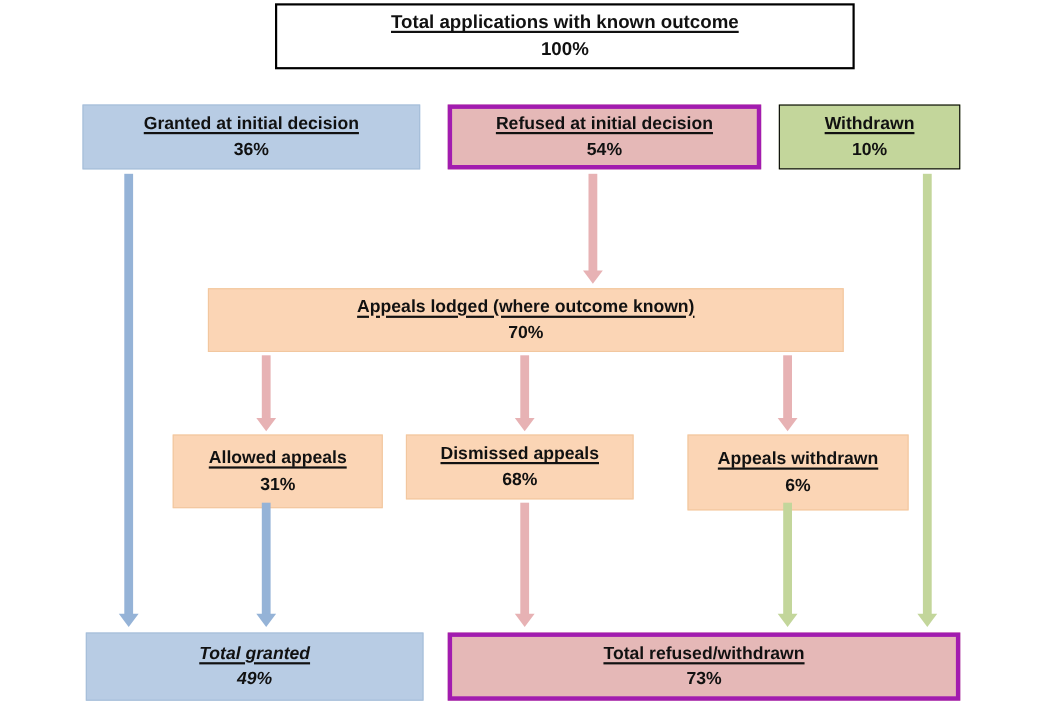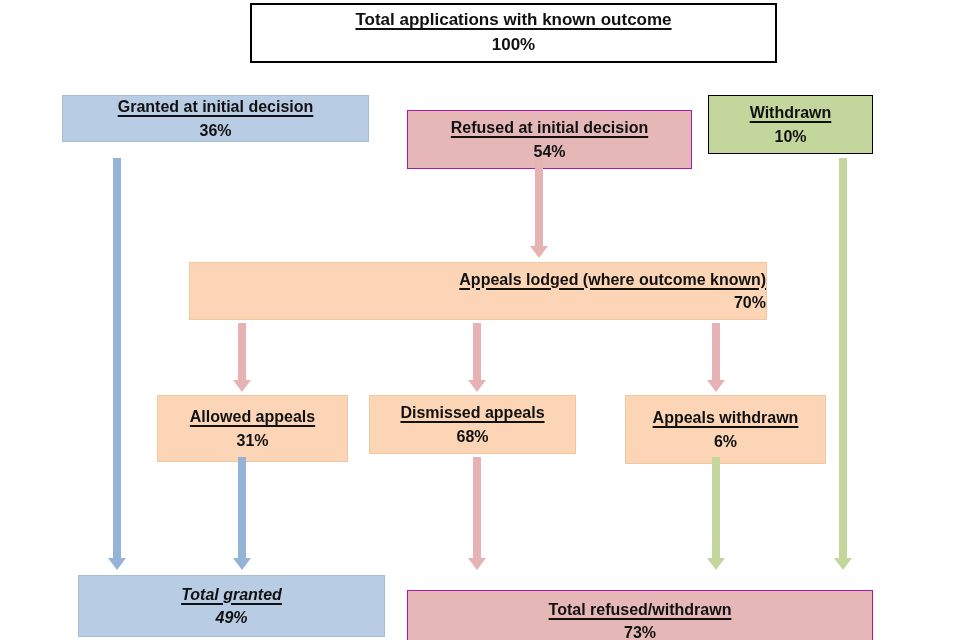--- a/index.html
+++ b/index.html
@@ -28,21 +28,21 @@
     color: #111111;
     line-height: 1.45;
   }
   .box .lbl {
     text-decoration: underline;
     text-decoration-thickness: 2px;
     text-underline-offset: 3px;
   }
   .box.fill-white  { background: #ffffff; border: 2px solid #000000; font-size: 17px; }
   .box.fill-blue   { background: var(--blue-fill);   border: 1px solid #a6bed9; }
-  .box.fill-pink   { background: var(--pink-fill);   border: 1px solid #a21caf; margin-top: 15px; }
+  .box.fill-pink   { background: var(--pink-fill);   border: 4px solid #a21caf; }
   .box.fill-green  { background: var(--green-fill);  border: 1px solid #000000; }
   .box.fill-orange { background: var(--orange-fill); border: 1px solid #f2c79f; }
 
   .arrow {
     position: absolute;
     width: 18px;
   }
   .arrow .shaft {
     position: absolute;
     left: 5px;
@@ -72,36 +72,36 @@
 </head>
 <body>
 
 <div class="canvas">
 
   <div class="box fill-white" style="left:250px; top:3px; width:527px; height:60px;">
     <div class="lbl">Total applications with known outcome</div>
     <div class="val">100%</div>
   </div>
 
-  <div class="box fill-blue" style="left:62px; top:95px; width:307px; height:47px;">
+  <div class="box fill-blue" style="left:75px; top:95px; width:307px; height:59px;">
     <div class="lbl">Granted at initial decision</div>
     <div class="val">36%</div>
   </div>
 
   <div class="box fill-pink" style="left:407px; top:95px; width:285px; height:59px;">
     <div class="lbl">Refused at initial decision</div>
     <div class="val">54%</div>
   </div>
 
   <div class="box fill-green" style="left:708px; top:95px; width:165px; height:59px;">
     <div class="lbl">Withdrawn</div>
     <div class="val">10%</div>
   </div>
 
-  <div class="box fill-orange" style="left:189px; top:262px; width:578px; height:58px;align-items:flex-end;">
+  <div class="box fill-orange" style="left:189px; top:262px; width:578px; height:58px;">
     <div class="lbl">Appeals lodged (where outcome known)</div>
     <div class="val">70%</div>
   </div>
 
   <div class="box fill-orange" style="left:157px; top:395px; width:191px; height:67px;">
     <div class="lbl">Allowed appeals</div>
     <div class="val">31%</div>
   </div>
 
   <div class="box fill-orange" style="left:369px; top:395px; width:207px; height:59px;">

